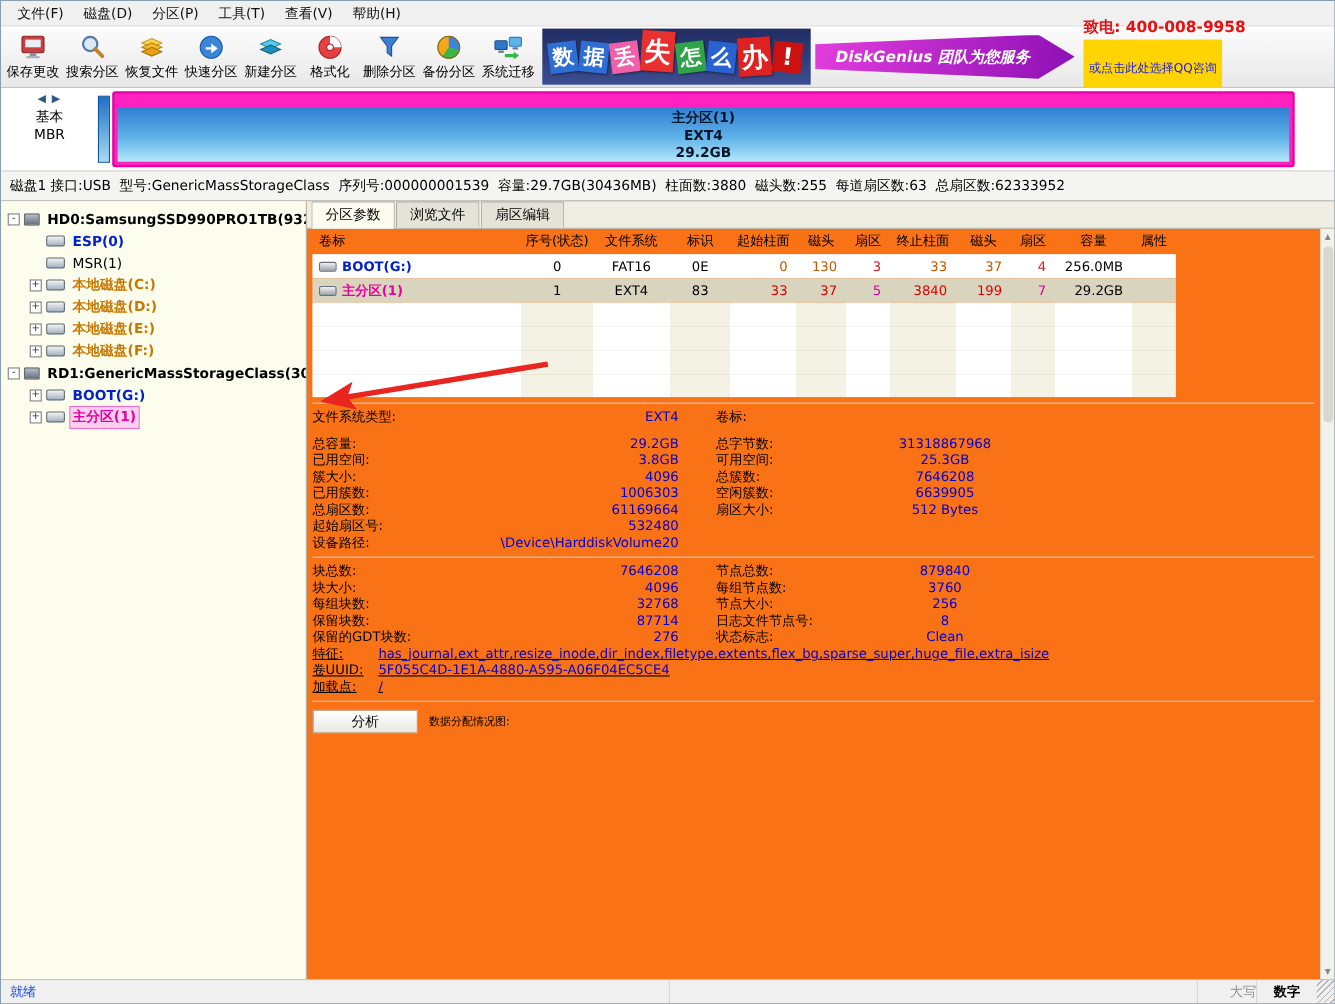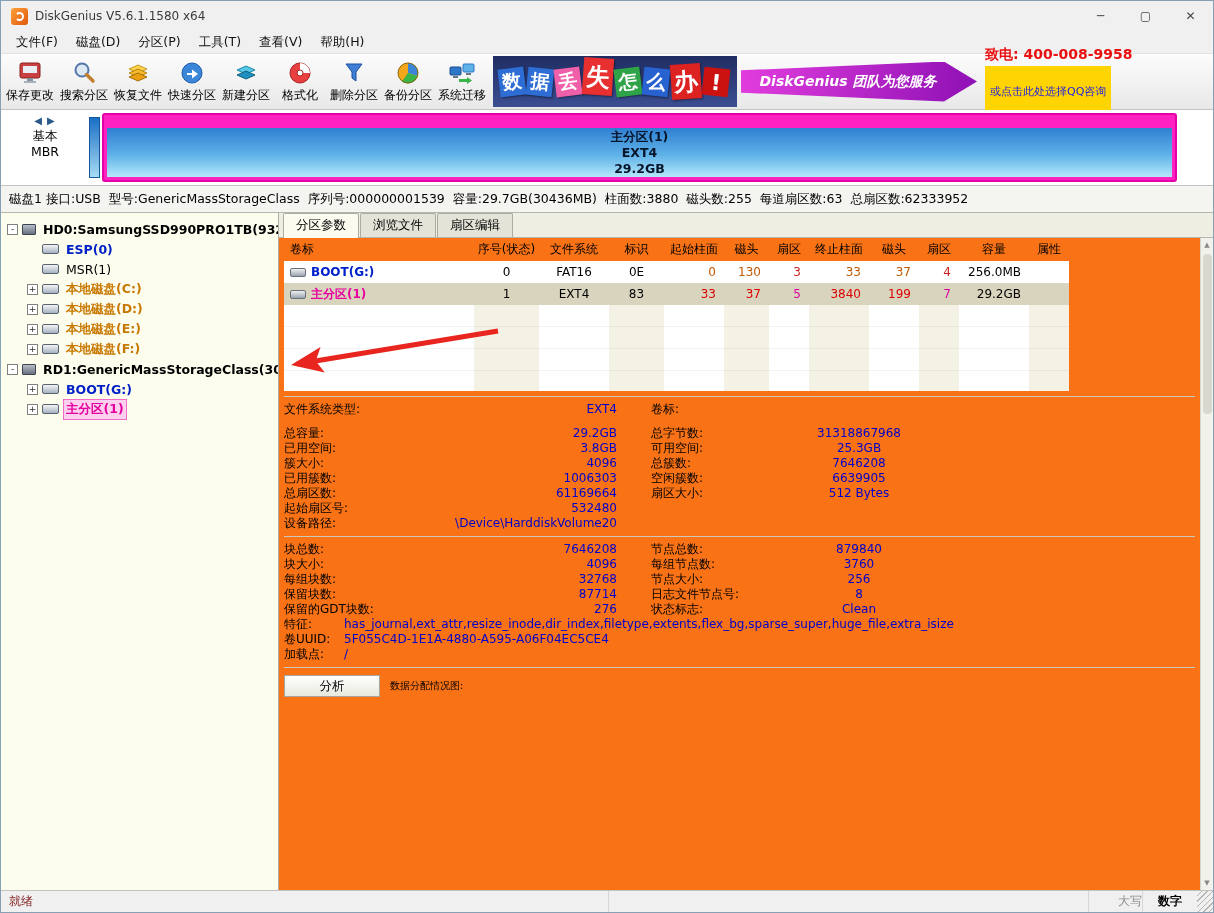--- a/index.html
+++ b/index.html
@@ -112,58 +112,49 @@
 }
 
 
 .hsep { height:1px; background:#c9c9bc; margin:5px 18px 5px 0; }
 .drow { display:flex; height:15px; line-height:15px; font-size:12px; }
 .drow.top { margin-bottom:9px; }
 .dl1 { width:120px; color:#000; flex:none; white-space:nowrap; }
 .dv1 { width:213px; text-align:right; color:#0000cc; flex:none; white-space:nowrap; }
 .dl2 { width:130px; margin-left:34px; color:#000; flex:none; white-space:nowrap; }
 .dv2 { width:156px; text-align:center; color:#0000cc; flex:none; white-space:nowrap; }
-.fullrow { display:flex; height:15px; line-height:15px; font-size:12px; }
+.fullrow { display:flex; height:15px; line-height:15px; font-size:12px;text-decoration:underline; }
 .fl { width:60px; color:#000; flex:none; }
 .fv { color:#0000cc; white-space:nowrap; }
 .analyze-row { display:flex; align-items:center; gap:10px; margin-top:7px; }
 .analyze-btn { width:96px; height:22px; border:1px solid #a6a69e; background:linear-gradient(#ffffff,#e8e8e0); font-size:12.5px; font-family:inherit; color:#000; }
 .analyze-label { font-size:10px; color:#000; }
 
 
 .vscroll { position:absolute; right:0; top:25px; bottom:0; width:13px; background:#f2f2ec; border-left:1px solid #d6d6cc; display:flex; flex-direction:column; align-items:center; }
 .sb-arrow { height:14px; font-size:7px; color:#888; line-height:14px; }
 .sb-arrow.down { margin-top:auto; }
 .sb-thumb { width:9px; height:160px; background:#d8d8ce; border-radius:4px; margin-top:2px; }
 
 
 .statusbar { height:22px; background:#f0f0f0; border-top:1px solid #c2c2c2; display:flex; align-items:center; font-size:12px; flex:none; }
-.sb-left { flex:1; padding-left:8px; color:#7f1d1d; border-right:1px solid #d6d6d6; height:100%; line-height:21px; }
+.sb-left { flex:1; padding-left:8px; color:#1d4ed8; border-right:1px solid #d6d6d6; height:100%; line-height:21px; }
 .sb-spacer { width:480px; border-right:1px solid #d6d6d6; height:100%; }
 .sb-caps { width:54px; text-align:right; color:#8e8e8e; border-right:1px solid #d6d6d6; height:100%; line-height:21px; }
 .sb-num { width:54px; text-align:center; color:#000; font-weight:bold; height:100%; line-height:21px; }
 .grip { width:16px; height:100%; background:repeating-linear-gradient(135deg, transparent 0 3px, #b4b4b4 3px 4px); }
 
 
 .annot { position:absolute; inset:0; pointer-events:none; z-index:40; }
 </style>
 </head>
 <body>
 
 <div class="window">
 
-  <div class="titlebar">
-    <span class="logo"></span>
-    <span class="title">DiskGenius V5.6.1.1580 x64</span>
-    <div class="win-controls">
-      <div class="wc">─</div>
-      <div class="wc">▢</div>
-      <div class="wc">✕</div>
-    </div>
-  </div>
 
   <div class="menubar">
 
       <div class="menu-item">文件(F)</div>
 
       <div class="menu-item">磁盘(D)</div>
 
       <div class="menu-item">分区(P)</div>
 
       <div class="menu-item">工具(T)</div>

